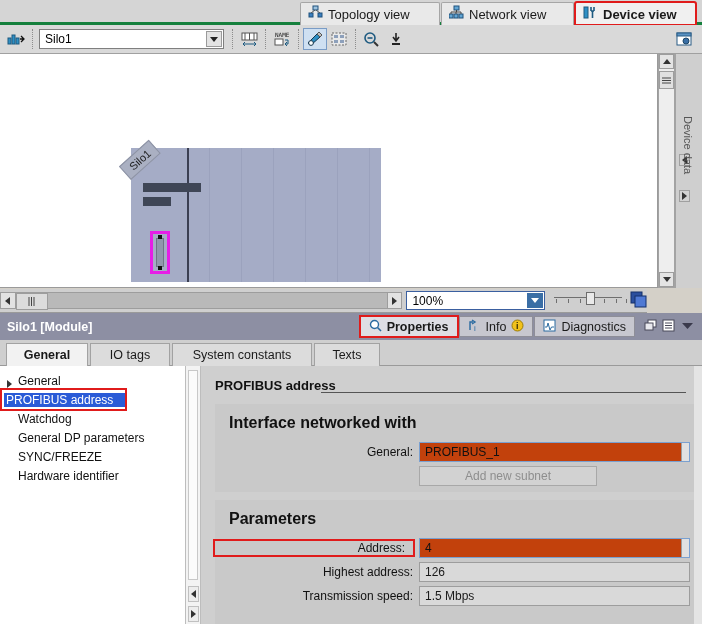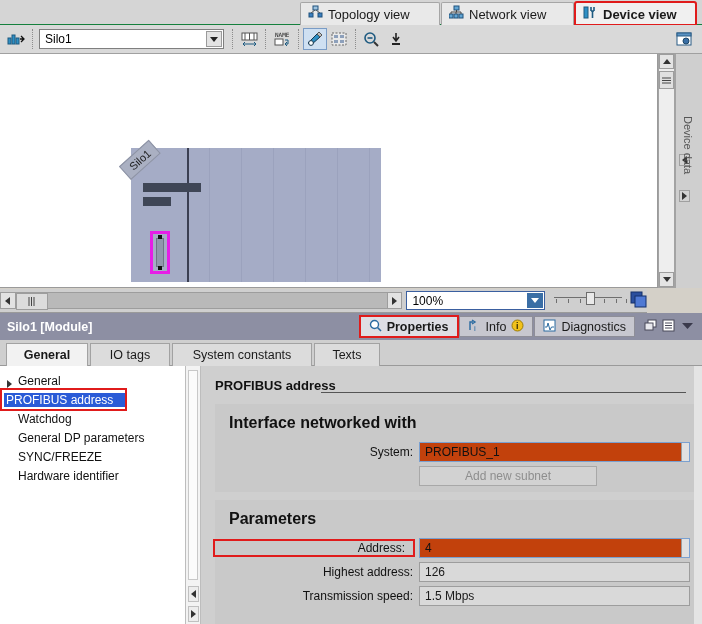--- a/index.html
+++ b/index.html
@@ -11,21 +11,21 @@
     font-size: 12px;
     color: #000;
     background: #d5d5d5;
   }
   #app { position: relative; width: 702px; height: 624px; background: #d4d0c8; }
 
   
   .viewtabs {
     position: absolute; left: 0; top: 0; width: 702px; height: 25px;
     background: #d5d5d5;
-    border-bottom: 1px solid #15803d;
+    border-bottom: 3px solid #15803d;
   }
   .vt {
     position: absolute; top: 2px; height: 23px;
     display: flex; align-items: center; gap: 5px;
     padding: 0 9px 0 7px;
     background: #e9e9e9;
     border: 1px solid #a6a6a6;
     border-bottom: none;
     font-size: 13px;
     color: #1a1a1a;
@@ -559,21 +559,21 @@
 
   <div class="content">
 
     <div class="sec-title">PROFIBUS address</div>
     <div class="sec-rule"></div>
 
     <div class="group" style="top:38px; left:14px; width:479px; height:88px;">
       <div class="group-title" style="top:10px; left:14px;">Interface networked with</div>
 
       <div class="frow" style="top:38px; left:0px; width:479px;">
-        <span class="flabel" style="width:198px">System:</span>
+        <span class="flabel" style="width:198px">General:</span>
         <span class="finput" style="margin-left:6px; width:271px;">
           <span>PROFIBUS_1</span>
           <span class="combo-arrow"></span>
         </span>
       </div>
 
       <div class="btn-disabled" style="position:absolute; top:62px; left:204px; width:178px;">
         <span>Add new subnet</span>
       </div>
     </div>

